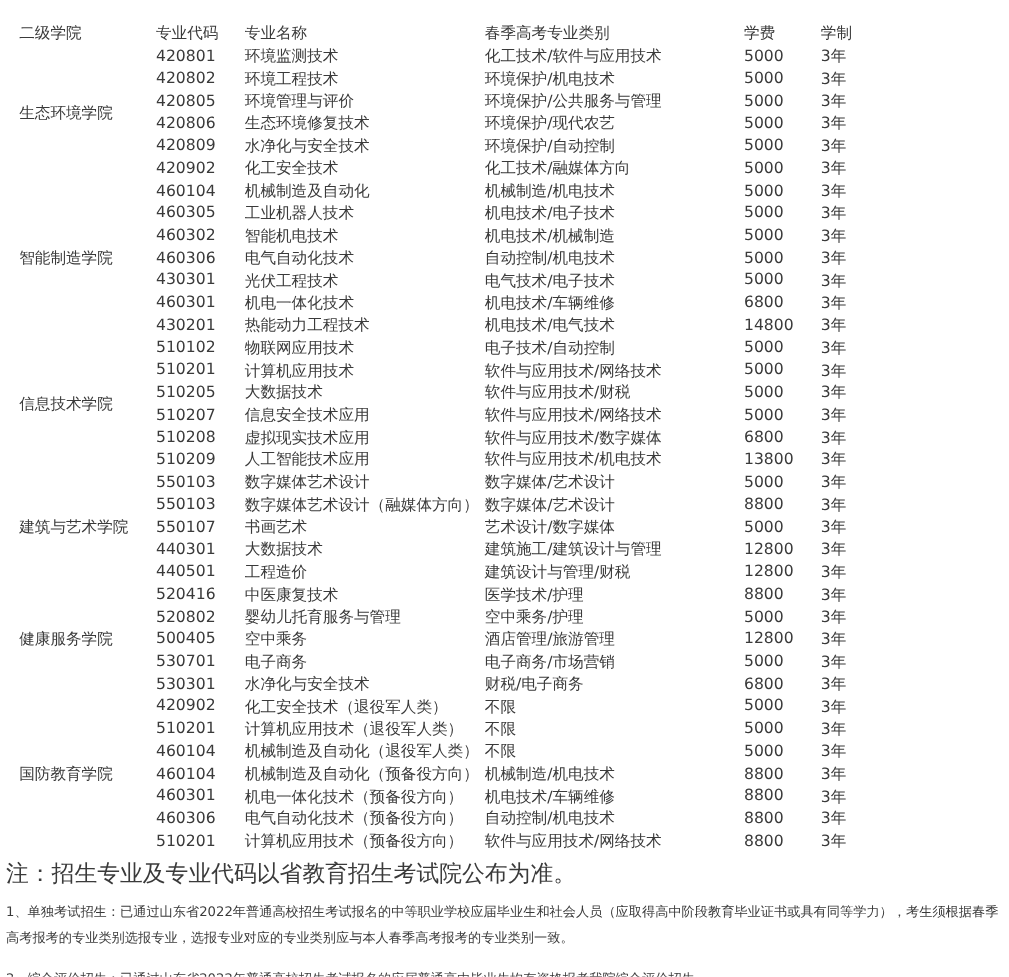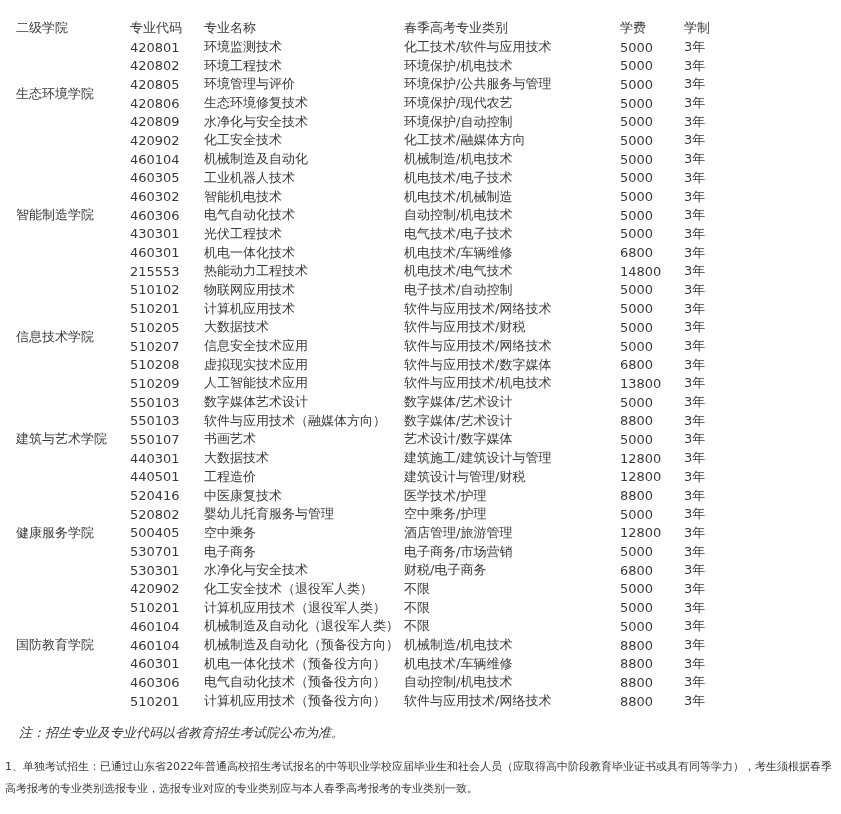--- a/index.html
+++ b/index.html
@@ -29,21 +29,21 @@
     border: none;
   }
   .col-college  { width: 114px; }
   .col-code     { width: 74px;  }
   .col-major    { width: 200px; }
   .col-category { width: 216px; }
   .col-fee      { width: 64px;  }
   .col-duration { width: 90px;  }
 
   .notes { margin-top: 9px; }
-  .note-line { font-size: 13px; line-height: 18px; margin: 14px; font-style: italic; }
+  .note-line { font-size: 19px; line-height: 18px; margin: 0; }
   .note-para { font-size: 11px; line-height: 22px; margin: 12px 0 0 0; }
 </style>
 </head>
 <body>
 
 <div class="page">
 
   <table class="admissions">
     <colgroup>
       <col class="col-college">
@@ -144,21 +144,21 @@
           <td>3年</td>
         </tr>
         <tr>
           <td>460301</td>
           <td>机电一体化技术</td>
           <td>机电技术/车辆维修</td>
           <td>6800</td>
           <td>3年</td>
         </tr>
         <tr>
-          <td>215553</td>
+          <td>430201</td>
           <td>热能动力工程技术</td>
           <td>机电技术/电气技术</td>
           <td>14800</td>
           <td>3年</td>
         </tr>
         <tr>
           <td rowspan="6">信息技术学院</td>
           <td>510102</td>
           <td>物联网应用技术</td>
           <td>电子技术/自动控制</td>
@@ -203,21 +203,21 @@
         <tr>
           <td rowspan="5">建筑与艺术学院</td>
           <td>550103</td>
           <td>数字媒体艺术设计</td>
           <td>数字媒体/艺术设计</td>
           <td>5000</td>
           <td>3年</td>
         </tr>
         <tr>
           <td>550103</td>
-          <td>软件与应用技术（融媒体方向）</td>
+          <td>数字媒体艺术设计（融媒体方向）</td>
           <td>数字媒体/艺术设计</td>
           <td>8800</td>
           <td>3年</td>
         </tr>
         <tr>
           <td>550107</td>
           <td>书画艺术</td>
           <td>艺术设计/数字媒体</td>
           <td>5000</td>
           <td>3年</td>

